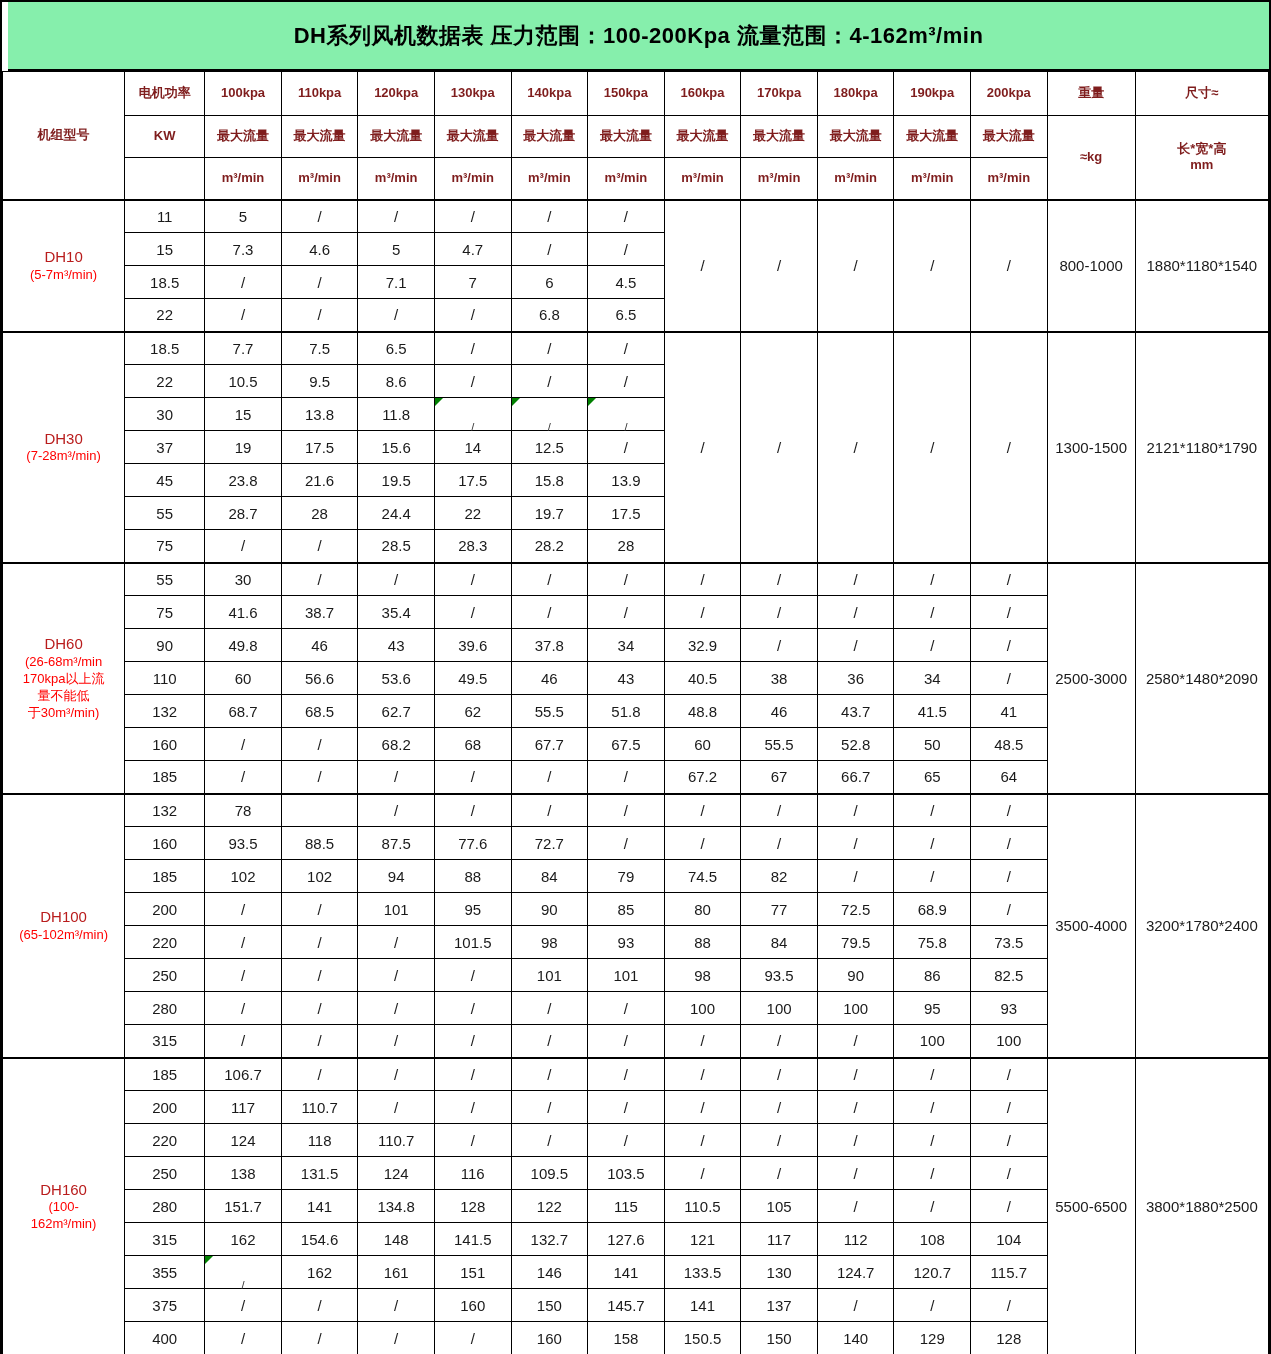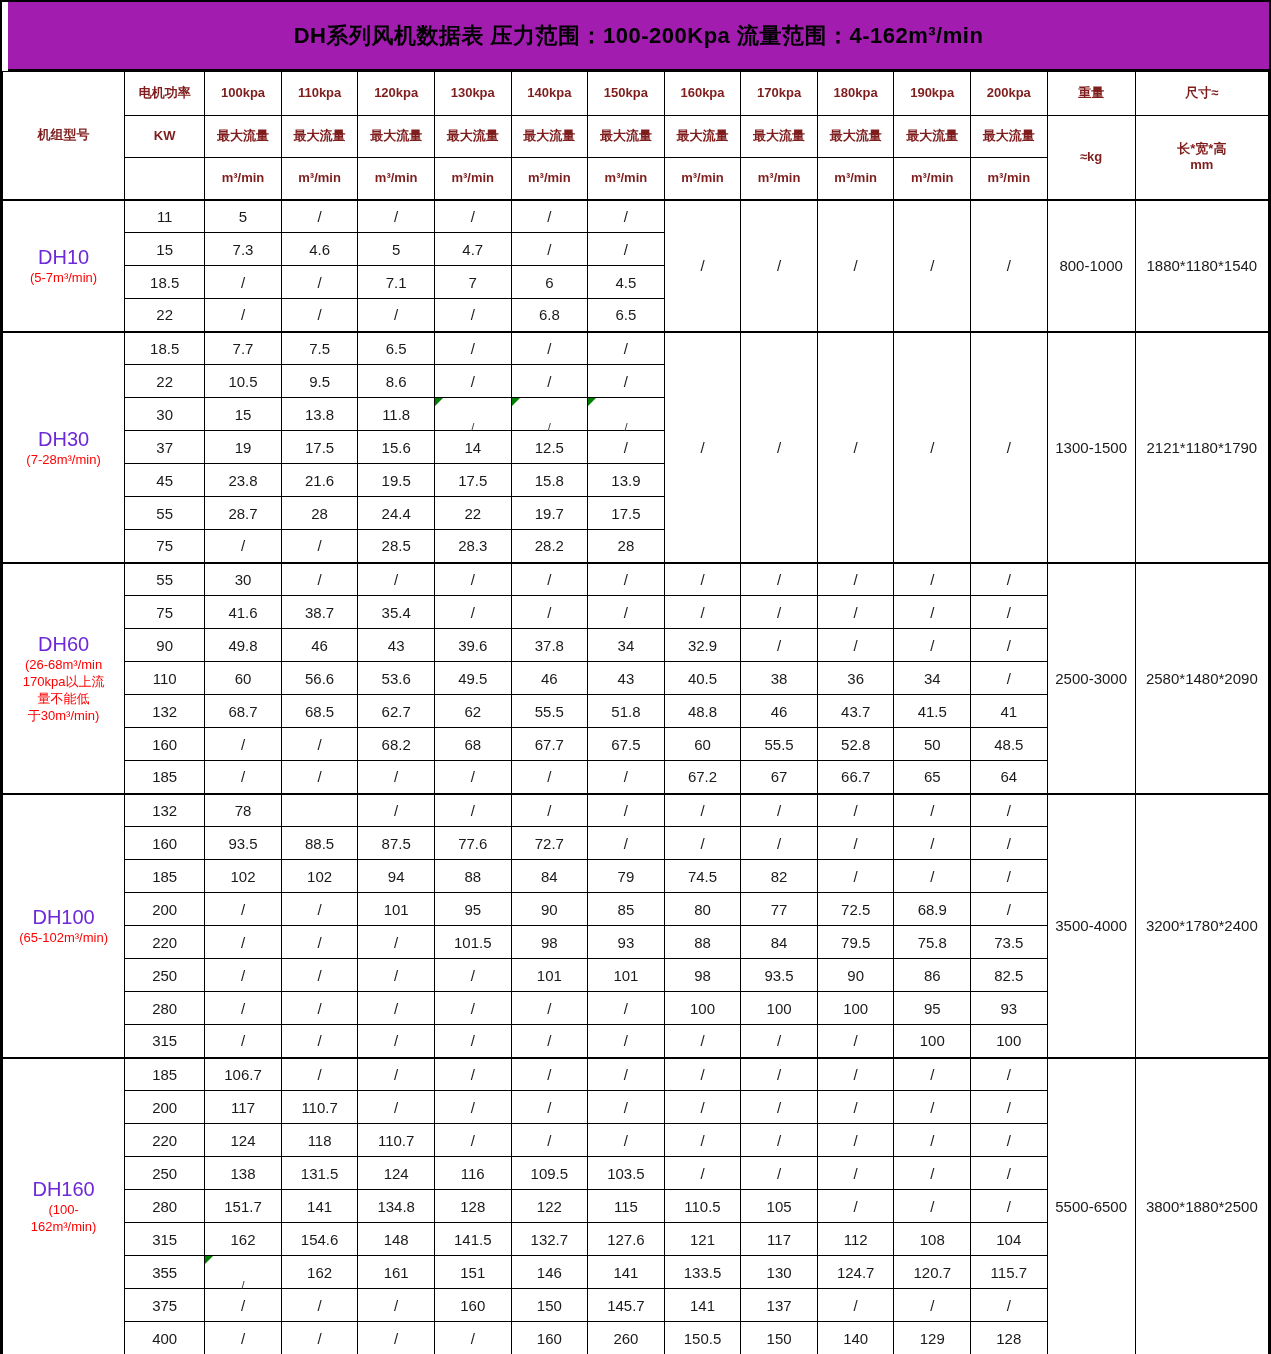--- a/index.html
+++ b/index.html
@@ -9,21 +9,21 @@
     color:#1a1a1a;
     -webkit-font-smoothing:antialiased;
   }
   .wrap {
     width:1267px;
     border:2px solid #000;
     box-sizing:content-box;
   }
   .title {
     height:67px;
-    background:#a21caf;
+    background:#86efac;
     border-bottom:2px solid #000;
     display:flex;
     align-items:center;
     justify-content:center;
     font-weight:bold;
     font-size:22px;
     color:#000;
     letter-spacing:0.5px;
     margin-left:6px;
   }
@@ -43,21 +43,21 @@
   thead tr:nth-child(3) { height:42px; }
   tbody tr { height:33px; }
   th {
     font-weight:bold;
     font-size:13px;
     color:#7f1d1d;
     line-height:1.25;
   }
   td { font-size:15px; }
   tbody tr.group-start td { border-top:2px solid #000; }
-  .model-name { font-size:20px; color:#6d28d9; line-height:1.3; }
+  .model-name { font-size:15px; color:#b91c1c; line-height:1.3; }
   .model-note { color:#ff0000; font-size:13px; line-height:1.3; }
   td.comment-cell { position:relative; }
   .corner-marker {
     position:absolute; top:0; left:0;
     width:0; height:0;
     border-top:8px solid #008000;
     border-right:8px solid transparent;
   }
   .slash-bottom {
     position:absolute;
@@ -620,21 +620,21 @@
           <td>/</td>
           <td>/</td>
         </tr>
         <tr>
           <td>400</td>
           <td>/</td>
           <td>/</td>
           <td>/</td>
           <td>/</td>
           <td>160</td>
-          <td>260</td>
+          <td>158</td>
           <td>150.5</td>
           <td>150</td>
           <td>140</td>
           <td>129</td>
           <td>128</td>
         </tr>
       </tbody>
   </table>
 </div>
 

